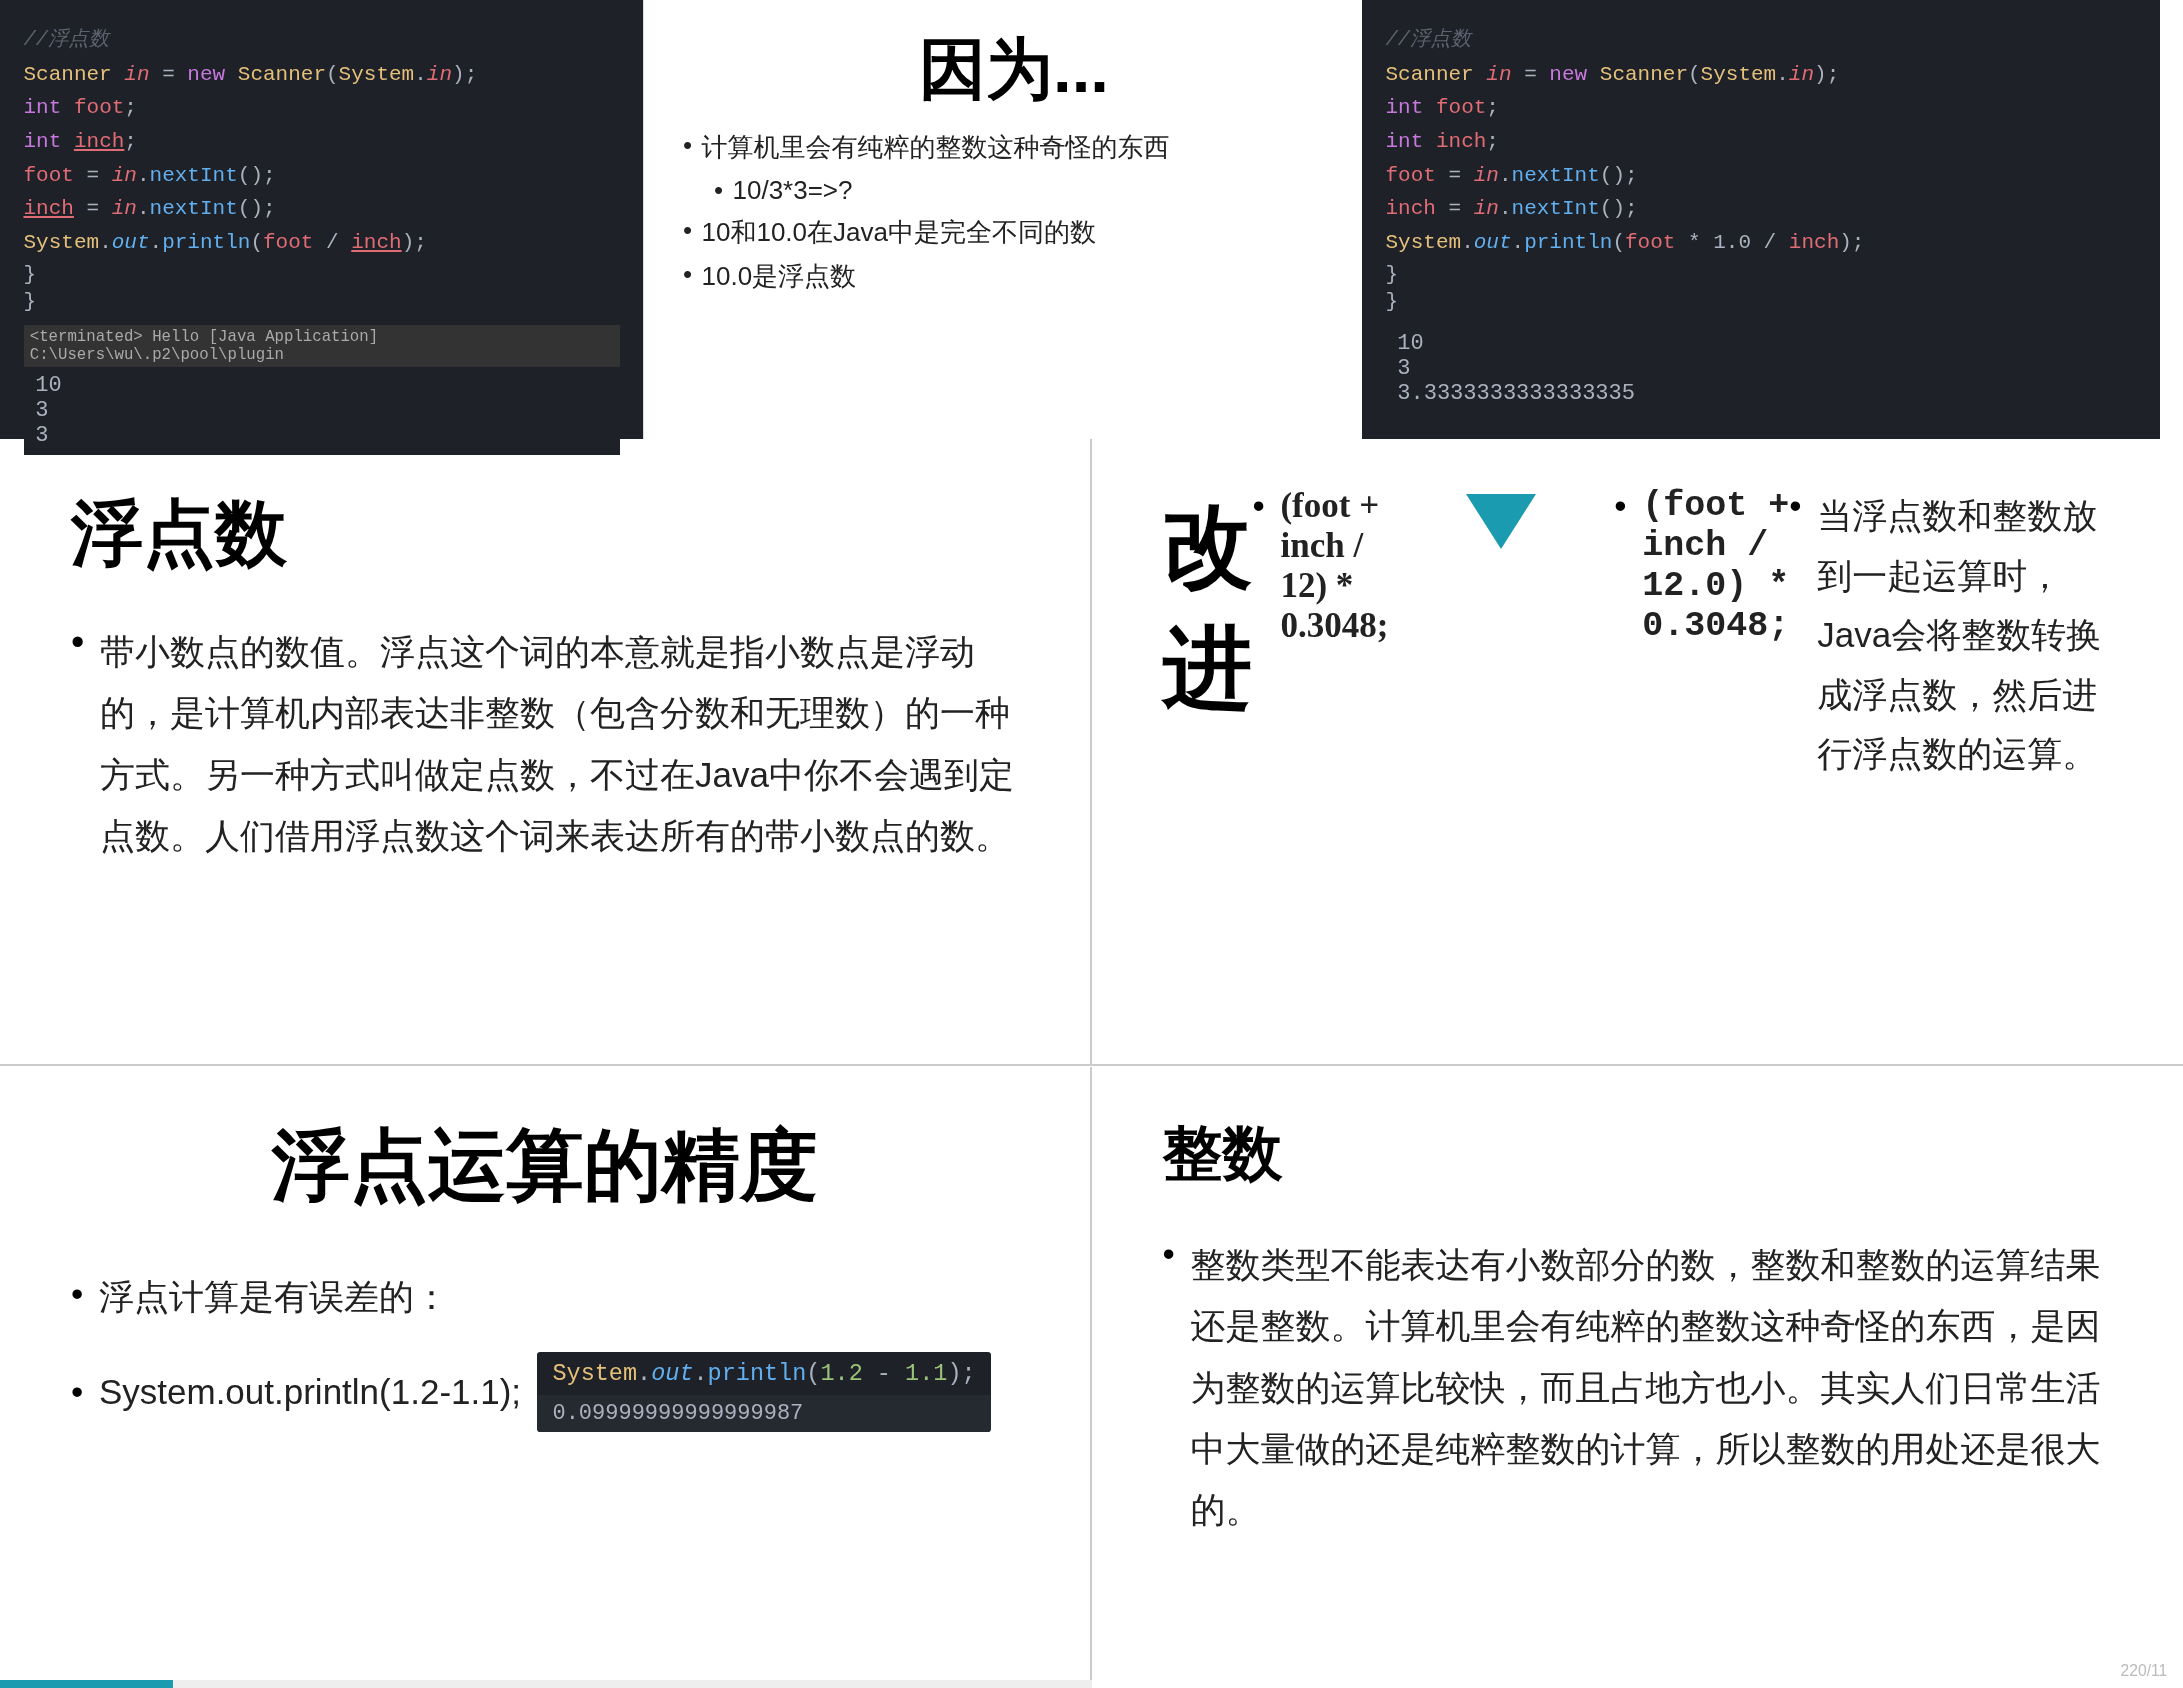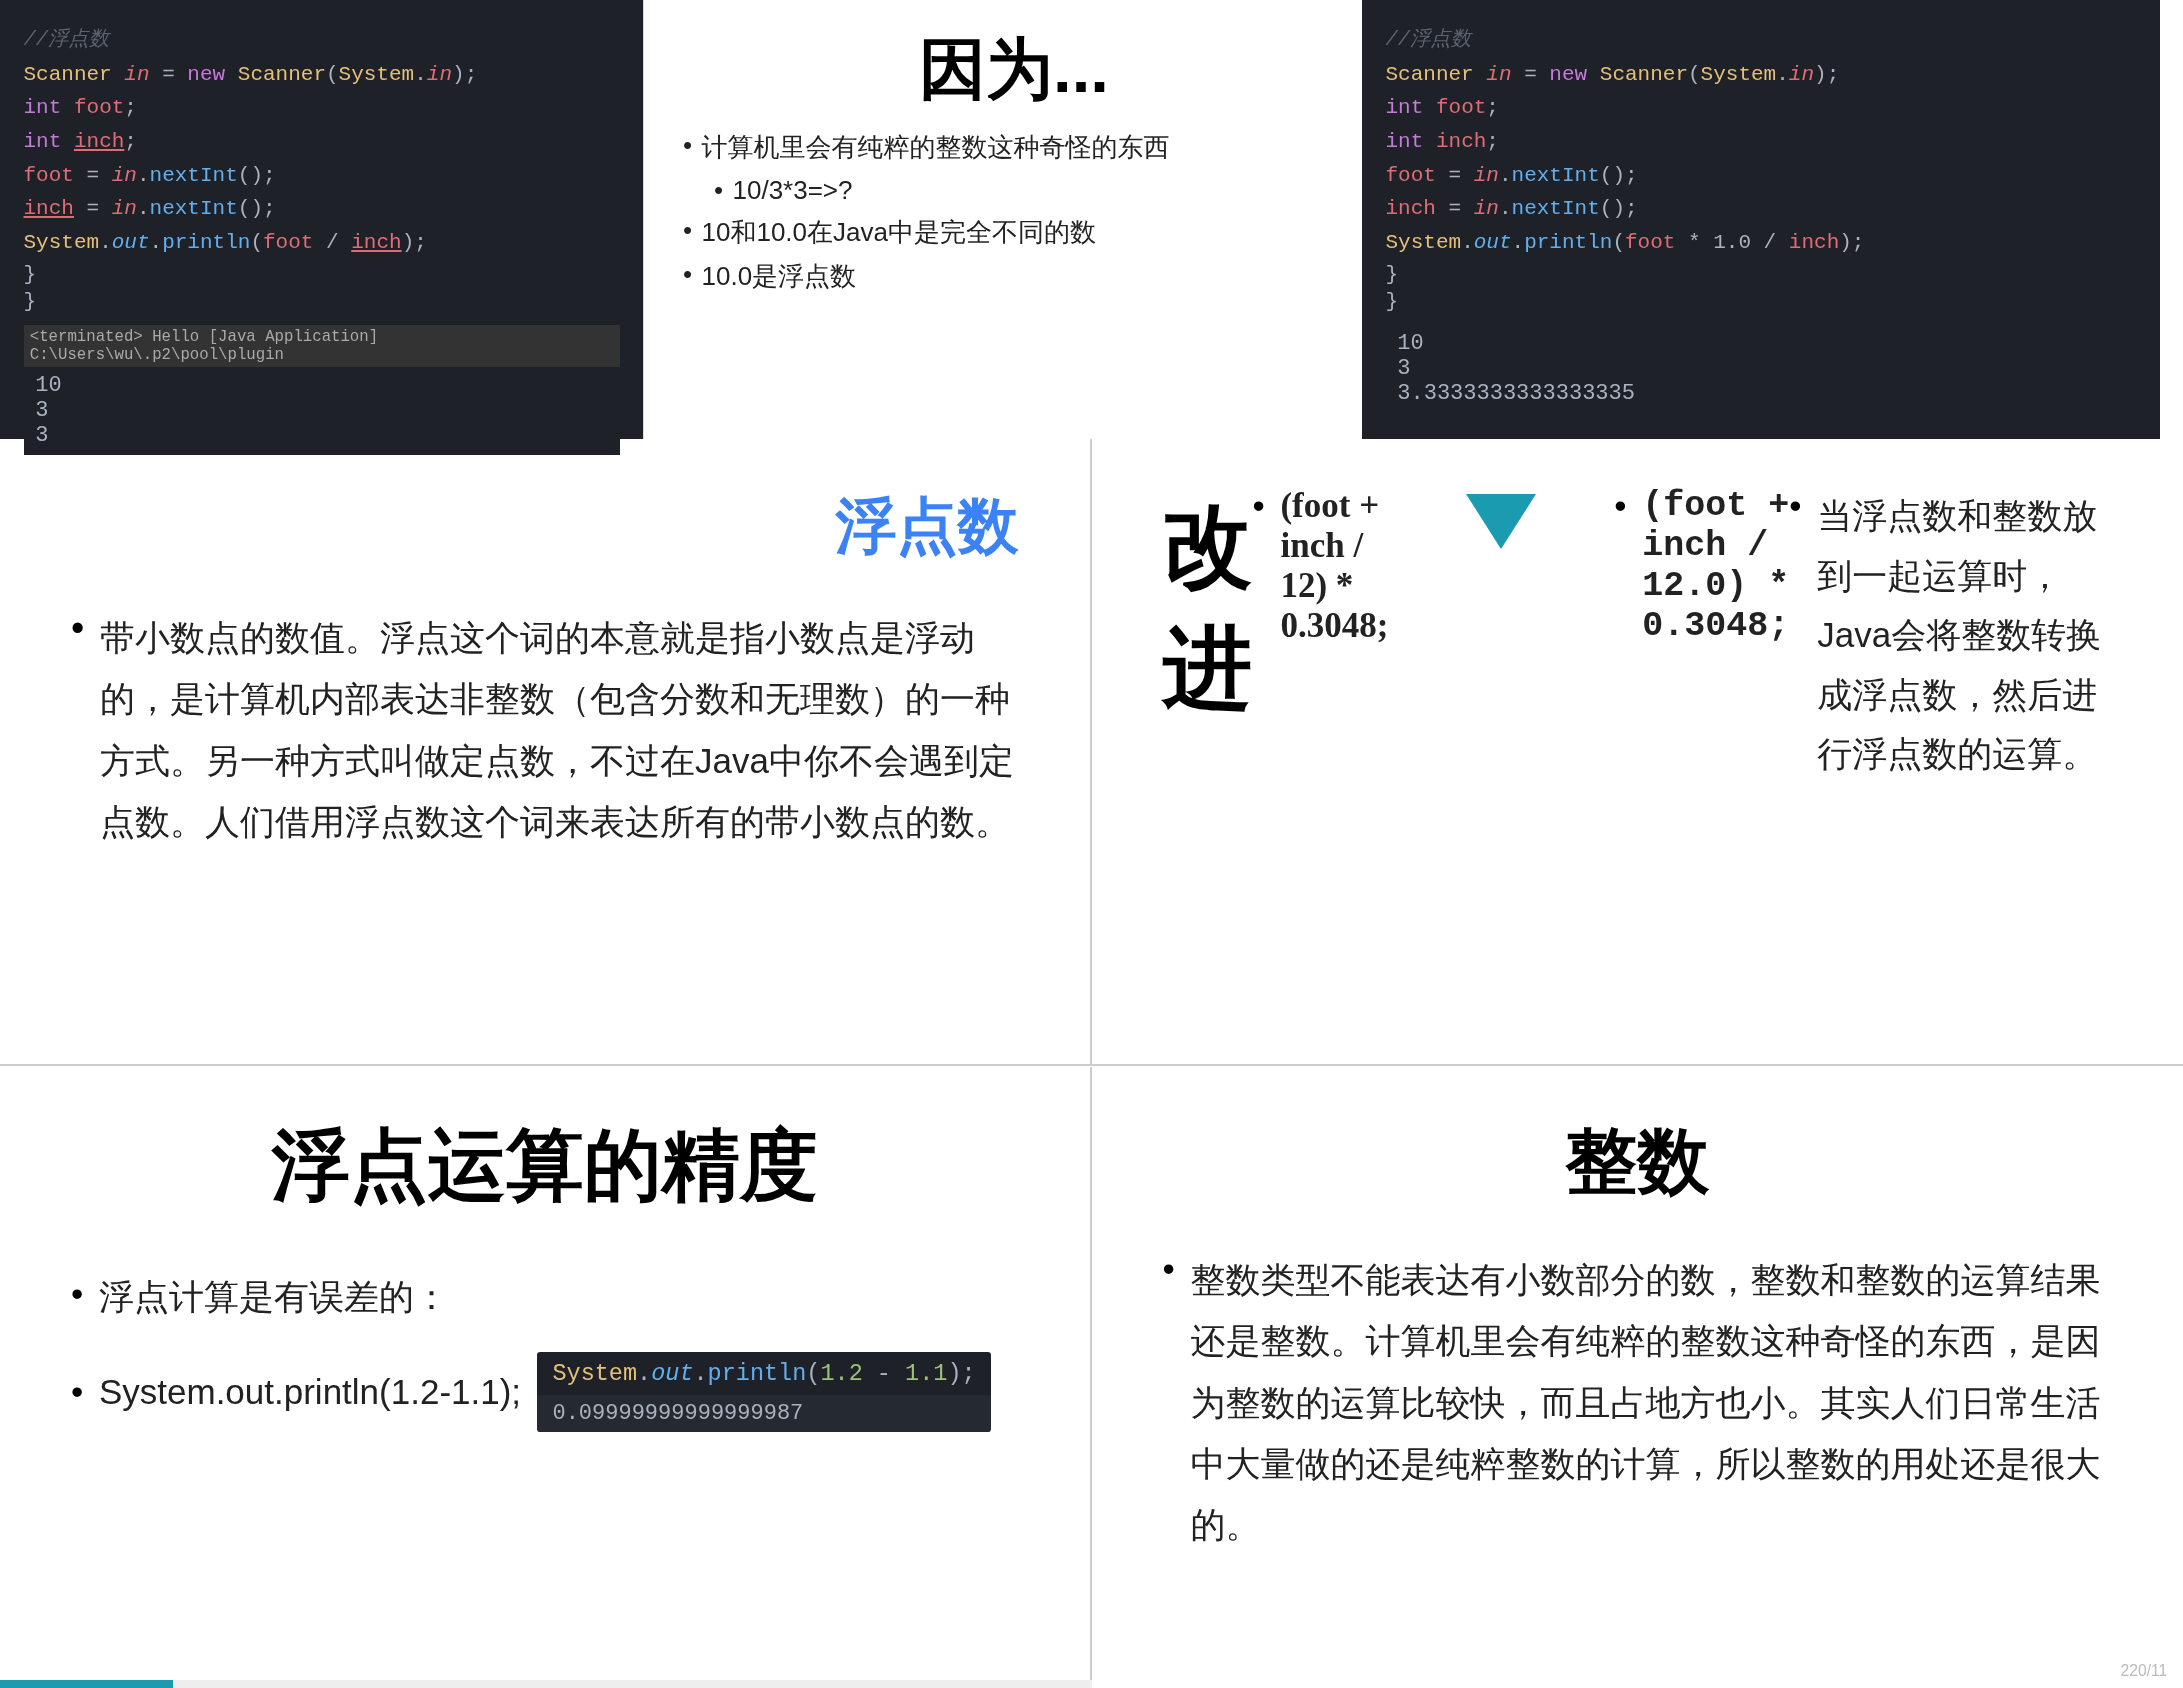--- a/index.html
+++ b/index.html
@@ -109,21 +109,21 @@
       <div style="padding:6.3px 11.8px;font-size:22px;background:#1e2127;">
         10<br>3<br><span>3.3333333333333335</span>
       </div>
     </div>
   </div>
 </div>
 
 <div style="position:absolute;top:439px;left:0;width:2183px;height:627px;display:flex;">
 
   <div style="width:1092px;border-right:2.4px solid #ccc;border-bottom:2.4px solid #ccc;padding:47px 71px;display:flex;flex-direction:column;">
-    <div style="font-size:61px;font-weight:bold;text-align:right;color:#3b82f6;margin-bottom:39px;">浮点数</div>
+    <div style="font-size:72px;font-weight:bold;text-align:left;color:#000000;margin-bottom:39px;">浮点数</div>
     <div style="display:flex;align-items:flex-start;">
       <span style="font-size:38px;margin-right:15.7px;flex-shrink:0;">•</span>
       <span style="font-size:35px;color:#222;line-height:1.75;">带小数点的数值。浮点这个词的本意就是指小数点是浮动的，是计算机内部表达非整数（包含分数和无理数）的一种方式。另一种方式叫做定点数，不过在Java中你不会遇到定点数。人们借用浮点数这个词来表达所有的带小数点的数。</span>
     </div>
   </div>
 
   <div style="width:1092px;border-bottom:2.4px solid #ccc;padding:47px 71px;display:flex;flex-direction:row;">
     <div style="font-size:90px;font-weight:bold;text-align:center;color:#000;margin-bottom:31px;">改进</div>
     <div style="display:flex;align-items:flex-start;margin-bottom:7.8px;">
       <span style="font-size:35px;margin-right:15.7px;flex-shrink:0;">•</span>
@@ -156,21 +156,21 @@
       <div style="display:inline-block;">
         <div style="background:#1e2127;border-radius:3.1px 3.1px 0 0;padding:7.8px 15.7px;font-family:'Courier New',monospace;font-size:23.5px;color:#abb2bf;">
           <span class="class-name">System</span>.<span style="font-style:italic;color:#61afef;">out</span>.<span class="method" style="color:#61afef;">println</span>(<span style="color:#98c379;">1.2</span> - <span style="color:#98c379;">1.1</span>);
         </div>
         <div style="background:#252a31;border-radius:0 0 3.1px 3.1px;padding:6.3px 15.7px;font-family:'Courier New',monospace;font-size:22px;color:#abb2bf;">0.09999999999999987</div>
       </div>
     </div>
   </div>
 
   <div style="width:1092px;padding:47px 71px;">
-    <div style="font-size:72px;font-weight:bold;text-align:center;color:#000;margin-bottom:39px;">整数</div>
+    <div style="font-size:60px;font-weight:bold;text-align:left;color:#000;margin-bottom:39px;">整数</div>
     <div style="display:flex;align-items:flex-start;">
       <span style="font-size:35px;margin-right:15.7px;flex-shrink:0;">•</span>
       <span style="font-size:35px;color:#222;line-height:1.75;">整数类型不能表达有小数部分的数，整数和整数的运算结果还是整数。计算机里会有纯粹的整数这种奇怪的东西，是因为整数的运算比较快，而且占地方也小。其实人们日常生活中大量做的还是纯粹整数的计算，所以整数的用处还是很大的。</span>
     </div>
   </div>
 </div>
 
 <div style="position:absolute;bottom:7.8px;right:15.7px;font-size:15.7px;color:#bbb;">220/11</div>
 
 <div style="position:absolute;bottom:0;left:0;width:1092px;height:7.8px;background:#eee;">

